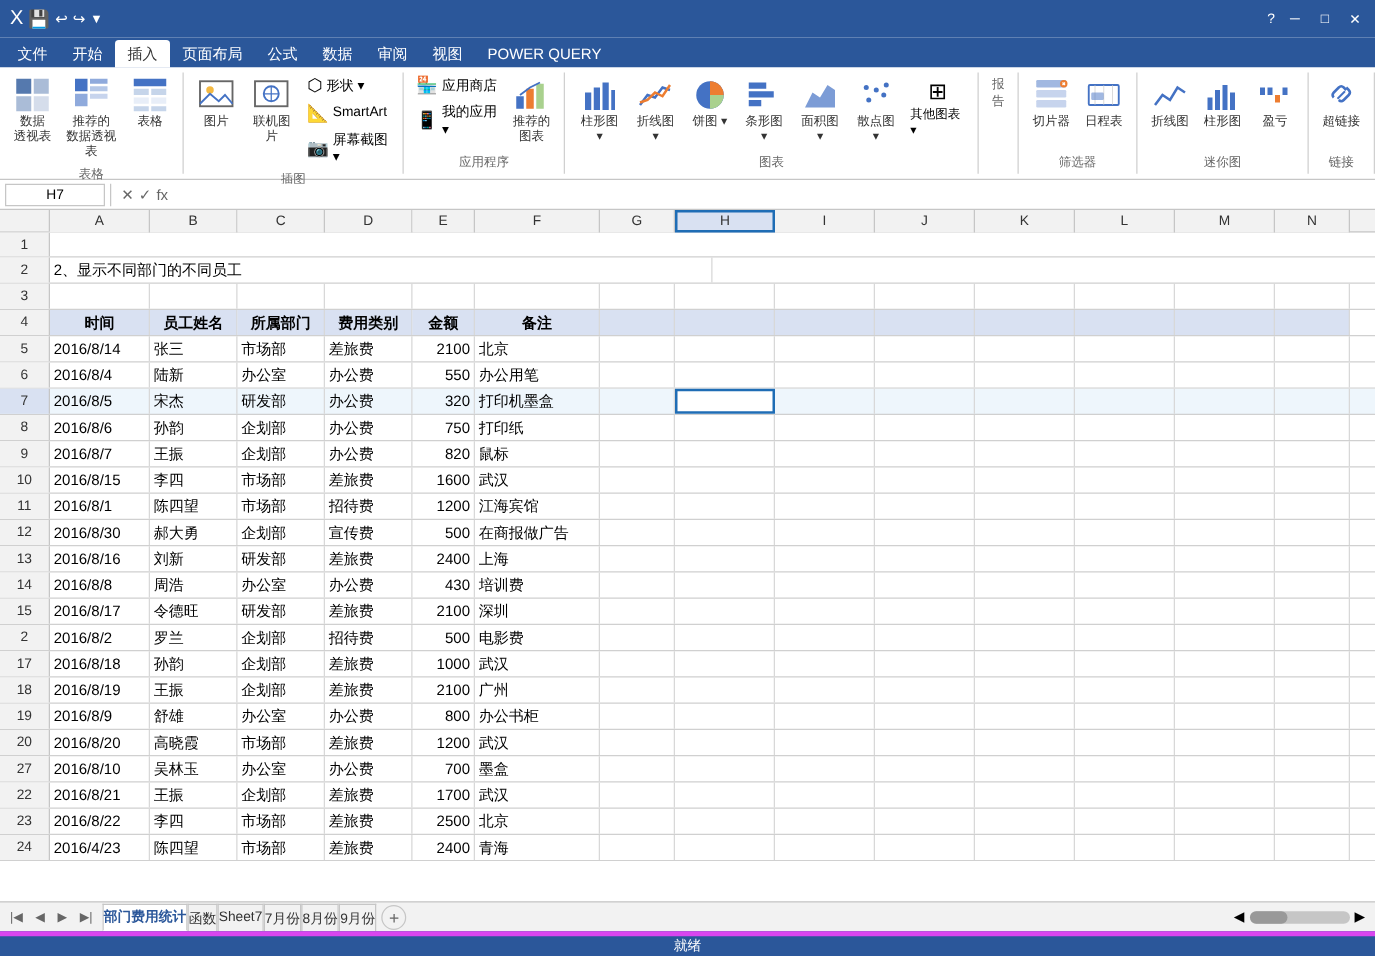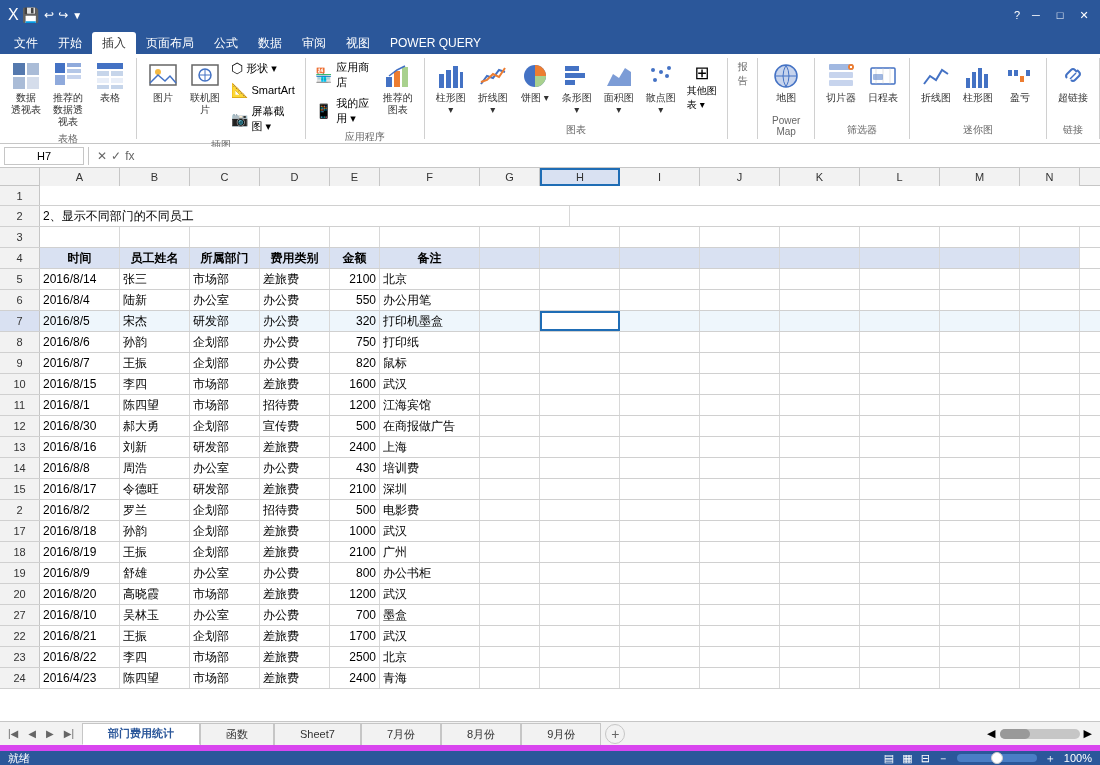--- a/index.html
+++ b/index.html
@@ -202,21 +202,21 @@
       gap: 0;
     }
     .sheet-tab-nav {
       display: flex;
       align-items: center;
       gap: 2px;
       margin-right: 4px;
     }
     .sheet-tab-nav span { font-size: 10px; cursor: pointer; padding: 2px 4px; color: #666; }
     .sheet-tab {
-      padding: 2px 25px;
+      padding: 2px 0;
       border: 1px solid #c6c6c6;
       border-bottom: none;
       background: #f2f2f2;
       cursor: pointer;
       font-size: 11px;
       color: #333;
       height: 22px;
       display: flex;
       align-items: center;
     }
@@ -237,27 +237,28 @@
       cursor: pointer;
       font-size: 14px;
       color: #666;
       margin-left: 4px;
     }
 
     
     .status-bar {
       height: 20px;
       background: #2b579a;
-      border-top: 6px solid #d946ef;
+      border-top: 4px solid #d946ef;
       display: flex;
       align-items: center;
       padding: 0 8px;
       color: #fff;
       font-size: 11px;
       justify-content: space-between;
+      flex-direction: column;
     }
     .status-right { display: flex; align-items: center; gap: 8px; }
     .main-content {
       display: flex;
       flex-direction: column;
       flex: 1;
       overflow: hidden;
     }
 
     
@@ -494,37 +495,20 @@
         <span style="font-size:10px;">其他图表 ▾</span>
       </div>
     </div>
     <div class="ribbon-group-label">图表</div>
   </div>
 
   <div class="ribbon-group">
     <div class="ribbon-group-label">报告</div>
   </div>
 
-  <div class="ribbon-group">
-    <div class="ribbon-group-content">
-      <div class="ribbon-btn">
-        <div class="icon">
-          <svg width="28" height="28" viewBox="0 0 28 28">
-            <ellipse cx="14" cy="14" rx="11" ry="11" fill="#4472c4" opacity="0.3"></ellipse>
-            <ellipse cx="14" cy="14" rx="11" ry="11" fill="none" stroke="#4472c4" stroke-width="1.5"></ellipse>
-            <line x1="3" y1="14" x2="25" y2="14" stroke="#4472c4" stroke-width="1"></line>
-            <path d="M14,3 Q20,14 14,25" fill="none" stroke="#4472c4" stroke-width="1"></path>
-            <path d="M14,3 Q8,14 14,25" fill="none" stroke="#4472c4" stroke-width="1"></path>
-          </svg>
-        </div>
-        <div class="label">地图</div>
-      </div>
-    </div>
-    <div class="ribbon-group-label">Power Map</div>
-  </div>
 
   <div class="ribbon-group">
     <div class="ribbon-group-content">
       <div class="ribbon-btn">
         <div class="icon">
           <svg width="28" height="28" viewBox="0 0 28 28">
             <rect x="2" y="2" width="24" height="6" fill="#4472c4" opacity="0.5" rx="1"></rect>
             <rect x="2" y="10" width="24" height="6" fill="#4472c4" opacity="0.3" rx="1"></rect>
             <rect x="2" y="18" width="24" height="6" fill="#4472c4" opacity="0.3" rx="1"></rect>
             <circle cx="24" cy="5" r="3" fill="#ed7d31"></circle>

